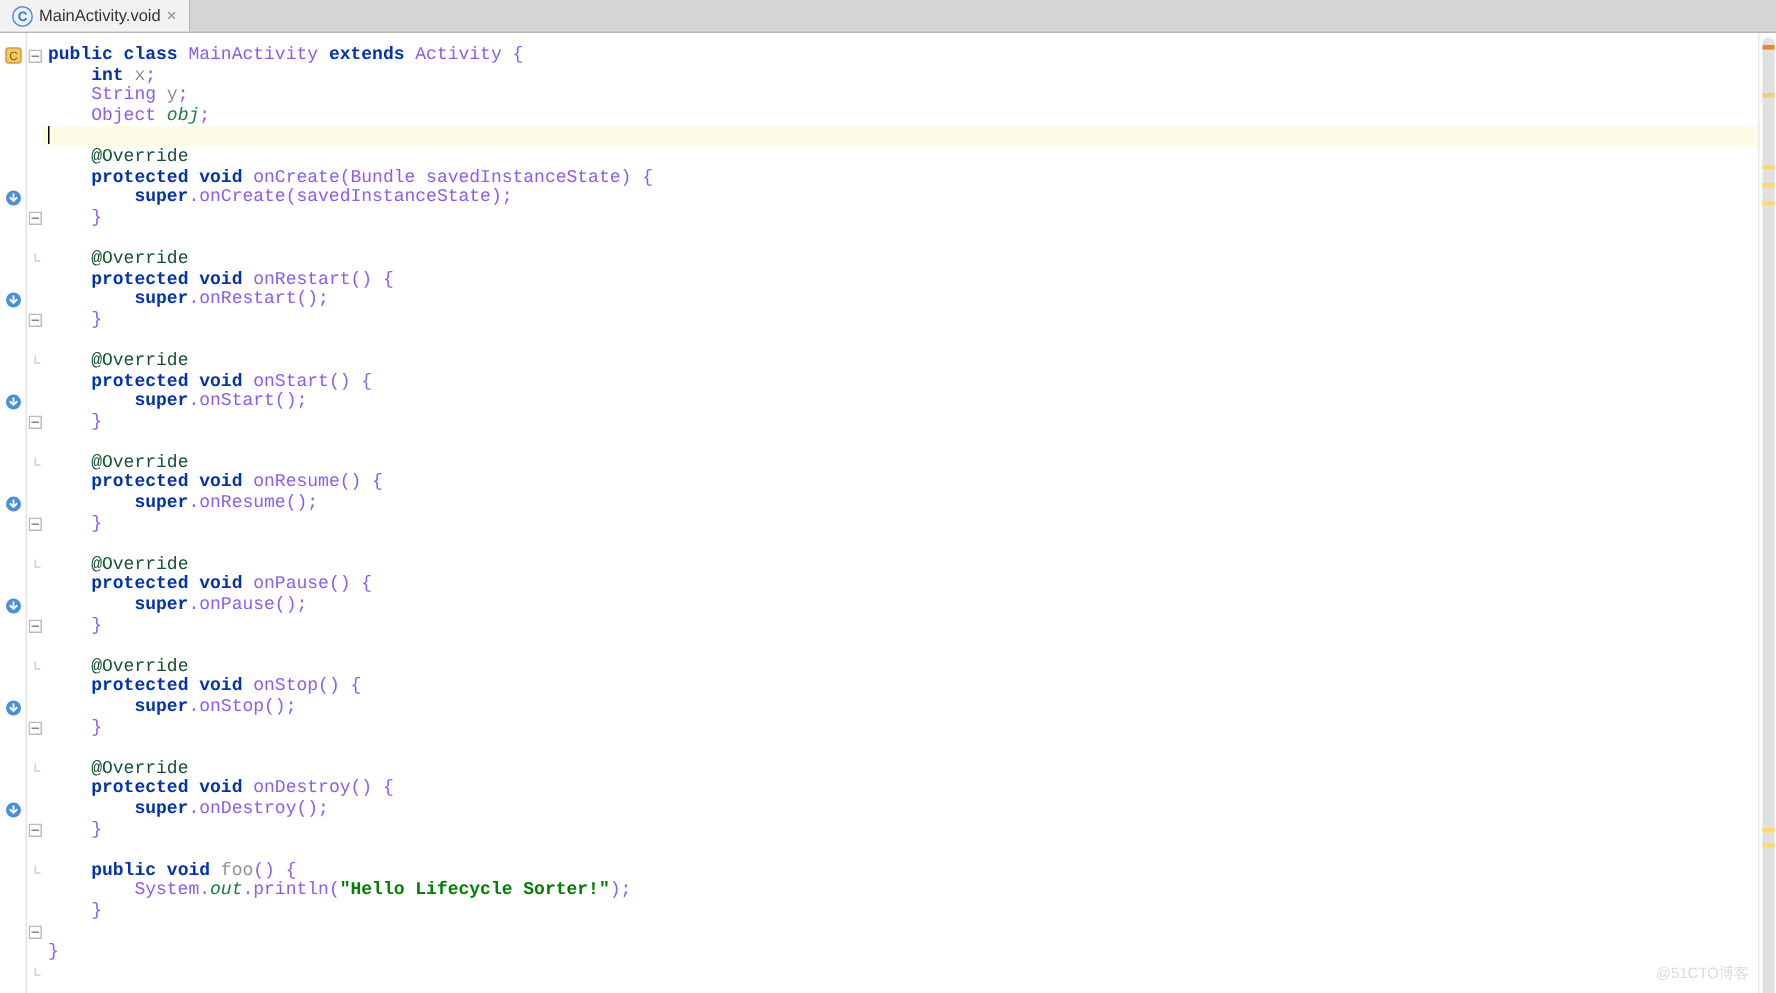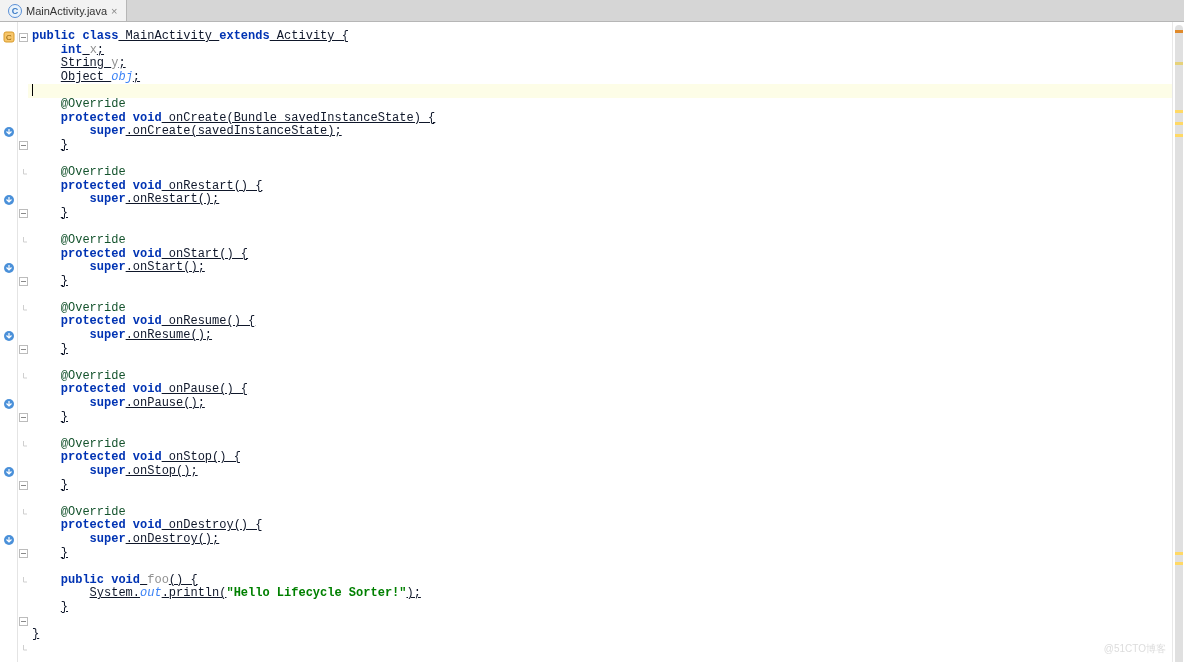--- a/index.html
+++ b/index.html
@@ -14,40 +14,40 @@
   .gutter2 { width: 10px; background: #fff; position: relative; }
   .gut-row { position: absolute; left: 0; width: 18px; height: 14px; display: flex; align-items: center; justify-content: center; }
   .gut-ic { width: 12px; height: 12px; }
   .code { flex: 1; position: relative; white-space: pre; line-height: 13.6px; padding-top: 8px; }
   .line { height: 13.6px; padding-left: 4px; }
   .line.hl { background: #fdfde7; }
   .caret::before { content: ""; display: inline-block; width: 1px; height: 12px; background: #000; vertical-align: -2px; }
   .kw { color: #0033b3; font-weight: bold; }
   .ann { color: #14532d; }
   .str { color: #008000; font-weight: bold; }
-  .fld { color: #3b82f6; font-style: italic; }
+  .fld { color: #15803d; font-style: italic; }
   .unused { color: #909090; }
   .static-it { font-style: italic; }
-  .pl { color: #0f172a; text-decoration: underline; }
+  .pl { color: #8b5cf6; }
   .scrollbar { width: 12px; background: #fff; border-left: 1px solid #e8e8e8; position: relative; }
   .scrollbar .thumb { position: absolute; left: 2px; top: 3px; width: 8px; height: 640px; background: #e0e0e0; border-radius: 4px; }
   .marker { position: absolute; width: 8px; height: 3px; left: 2px; }
   .mk-err { background: #e08a2b; }
   .mk-warn { background: #e6d27a; }
   .mk-hl { background: #ffd966; }
   .watermark { position: absolute; right: 18px; bottom: 6px; color: #dcdcdc; font-size: 10px; font-family: sans-serif; }
 </style>
 </head>
 <body>
 
 <div class="root">
   <div class="tabbar">
     <div class="tab">
       <span class="ficon">C</span>
-      <span>MainActivity.java</span>
+      <span>MainActivity.void</span>
       <span class="close">×</span>
     </div>
   </div>
   <div class="body">
     <div class="gutter" id="gutter">
         <div class="gut-row" style="top: 8px;">
           <svg class="gut-ic" viewBox="0 0 12 12">
             <rect x="1" y="1" width="10" height="10" rx="2" fill="#f7c66b" stroke="#d89b2b"></rect>
             <text x="6" y="9" text-anchor="middle" font-size="8" fill="#8a5a00" font-family="sans-serif">C</text>
           </svg>

